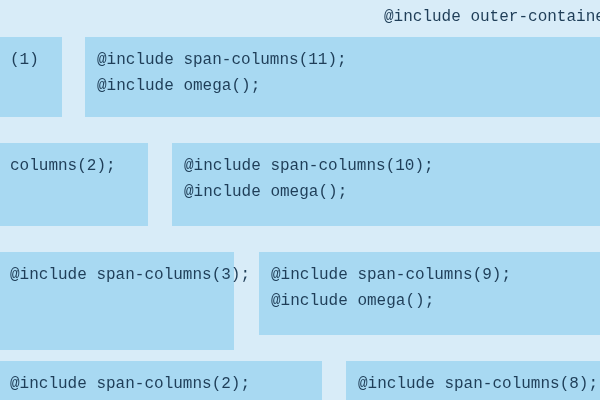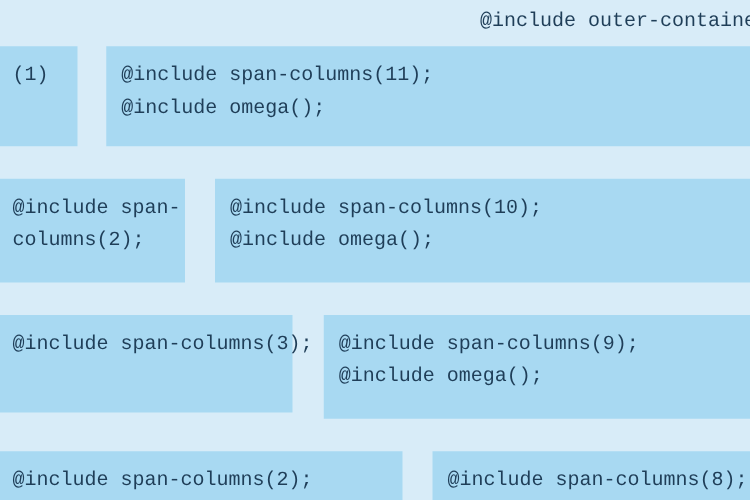--- a/index.html
+++ b/index.html
@@ -37,41 +37,40 @@
   }
   .box-left  { padding-left: 10px; }
   .box-right { padding-left: 12px; }
   
   .r0l { left: 0;     top: 37px;  width: 62px;  height: 80px; }
   .r0r { left: 85px;  top: 37px;  width: 927px; height: 80px; }
   
   .r1l { left: 0;     top: 143px; width: 148px; height: 83px; }
   .r1r { left: 172px; top: 143px; width: 840px; height: 83px; }
   
-  .r2l { left: 0;     top: 252px; width: 234px; height: 78px; }
+  .r2l { left: 0;     top: 252px; width: 234px; height: 98px; }
   .r2r { left: 259px; top: 252px; width: 753px; height: 83px; }
   
   .r3l { left: 0;     top: 361px; width: 322px; height: 82px; }
   .r3r { left: 346px; top: 361px; width: 666px; height: 82px; }
 </style>
 </head>
 <body>
 
 <div class="heading">@include outer-container;</div>
 
 <div class="box box-left r0l">
   <div class="line">(1)</div>
 </div>
 <div class="box box-right r0r">
   <div class="line">@include span-columns(11);</div>
   <div class="line">@include omega();</div>
 </div>
 
 <div class="box box-left r1l">
-  <div class="line">@include span-</div>
   <div class="line">columns(2);</div>
 </div>
 <div class="box box-right r1r">
   <div class="line">@include span-columns(10);</div>
   <div class="line">@include omega();</div>
 </div>
 
 <div class="box box-left r2l">
   <div class="line">@include span-columns(3);</div>
 </div>

